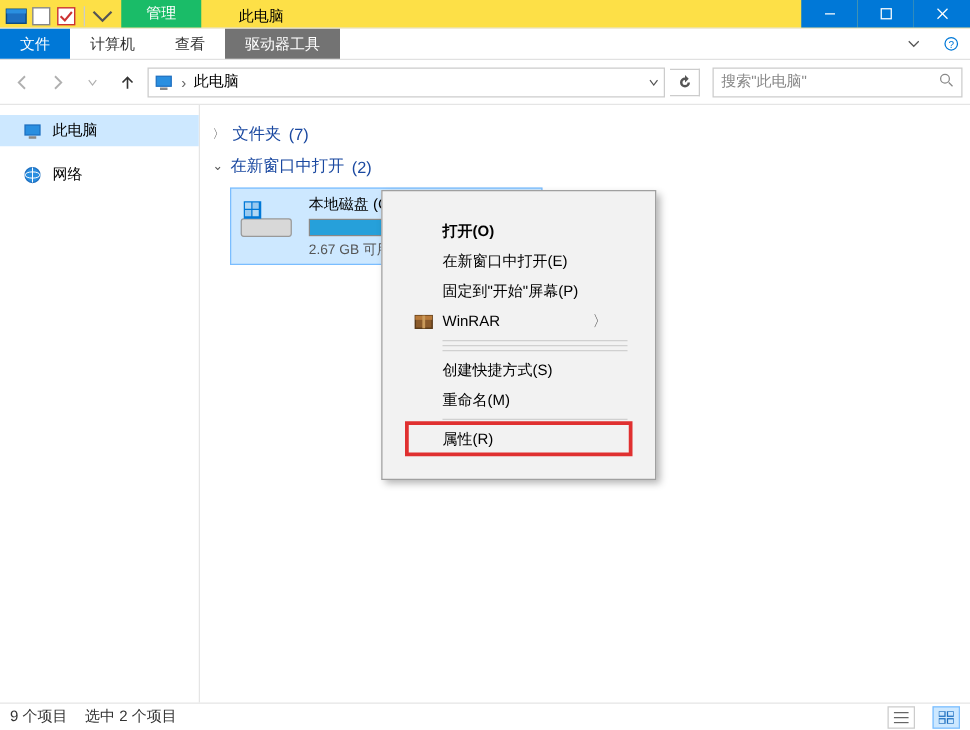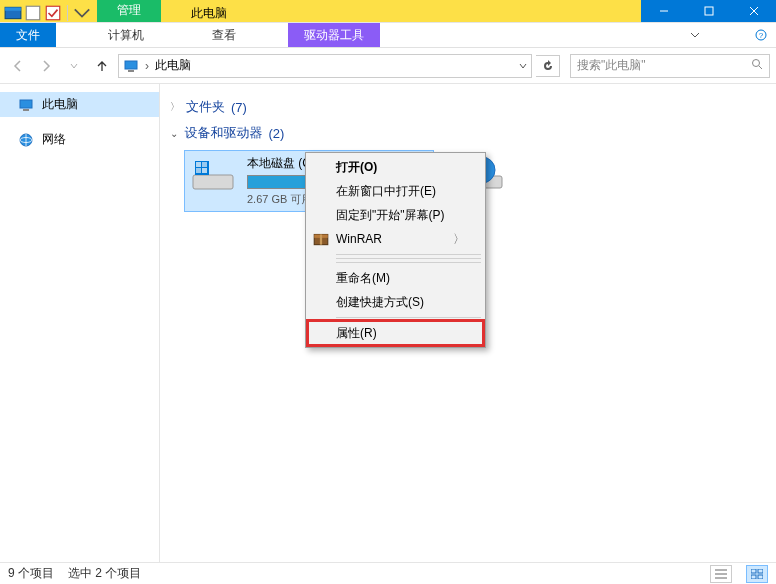--- a/index.html
+++ b/index.html
@@ -11,24 +11,24 @@
   .titlebar-icon { width: 18px; height: 18px; display: flex; align-items: center; justify-content: center; }
   .qat-sep { width: 1px; height: 16px; background: #ccc; margin: 0 3px; }
   .ribbon-tab-ctx { height: 23px; background: #1abc68; color: #fff; padding: 0 20px; display: flex; align-items: center; font-size: 12px; margin-left: 6px; }
   .titlebar-title { flex: 1; text-align: left; padding-left: 30px; font-size: 12px; color: #000; }
   .win-controls { display: flex; }
   .win-btn { width: 45px; height: 23px; display: flex; align-items: center; justify-content: center; color: #fff; background: #0078d7; }
   .win-btn.close { background: #0078d7; }
   .win-btn svg { width: 10px; height: 10px; }
 
   
-  .ribbon { height: 25px; background: #fff; display: flex; align-items: stretch; border-bottom: 1px solid #e1e1e1; gap: 36px; }
+  .ribbon { height: 25px; background: #fff; display: flex; align-items: stretch; border-bottom: 1px solid #e1e1e1; }
   .ribbon-tab { padding: 0 16px; display: flex; align-items: center; font-size: 12px; color: #333; }
   .ribbon-tab.file { background: #0078d7; color: #fff; }
-  .ribbon-tab.tools { background: #8b5cf6; color: #fff; }
+  .ribbon-tab.tools { background: #737373; color: #fff; }
   .ribbon-spacer { flex: 1; }
   .ribbon-expand { width: 30px; display: flex; align-items: center; justify-content: center; color: #555; }
 
   
   .navbar { height: 36px; display: flex; align-items: center; padding: 0 6px; gap: 4px; border-bottom: 1px solid #e5e5e5; }
   .nav-btn { width: 24px; height: 24px; display: flex; align-items: center; justify-content: center; color: #b0b0b0; }
   .nav-btn.enabled { color: #333; }
   .addr { flex: 1; display: flex; align-items: center; border: 1px solid #ccc; height: 24px; padding: 0 4px; gap: 6px; background: #fff; }
   .addr-icon { width: 16px; height: 16px; display:flex; align-items:center; justify-content:center; }
   .addr-sep { color: #666; }
@@ -55,21 +55,21 @@
   .drive { display: flex; gap: 10px; width: 250px; padding: 4px; }
   .drive.selected { background: #cde8ff; border: 1px solid #7abdff; }
   .drive-icon { width: 48px; height: 40px; display:flex; align-items:center; justify-content:center; }
   .drive-info { flex: 1; display: flex; flex-direction: column; gap: 3px; }
   .drive-name { font-size: 12px; }
   .drive-bar { width: 100%; height: 14px; border: 1px solid #888; background: #fff; position: relative; }
   .drive-bar-fill { height: 100%; background: #26a0da; }
   .drive-size { font-size: 11px; color: #555; }
 
   
-  .ctxmenu { position: absolute; left: 145px; top: 68px; width: 181px; background: #f2f2f2; border: 1px solid #a0a0a0; box-shadow: 3px 3px 6px rgba(0,0,0,0.3); padding: 2px; z-index: 100; }
+  .ctxmenu { position: absolute; left: 145px; top: 68px; width: 220px; background: #f2f2f2; border: 1px solid #a0a0a0; box-shadow: 3px 3px 6px rgba(0,0,0,0.3); padding: 20px; z-index: 100; }
   .ctx-item { display: flex; align-items: center; height: 24px; padding: 0 18px 0 28px; font-size: 12px; position: relative; }
   .ctx-item.bold { font-weight: bold; }
   .ctx-sep { height: 1px; background: #d0d0d0; margin: 3px 2px 3px 28px; }
   .ctx-icon { position: absolute; left: 4px; width: 18px; height: 18px; display:flex; align-items:center; justify-content:center; }
   .ctx-sub { margin-left: auto; color: #555; }
   .ctx-item.highlight { outline: 3px solid #e03030; outline-offset: -1px; }
 
   
   .statusbar { height: 22px; border-top: 1px solid #e5e5e5; display: flex; align-items: center; padding: 0 8px; font-size: 12px; color: #333; gap: 14px; }
   .status-spacer { flex: 1; }
@@ -220,21 +220,21 @@
   </div>
 
   <div class="content">
     <div class="group-hdr">
       <span class="chev">〉</span>
       <span>文件夹</span>
       <span class="group-count">(7)</span>
     </div>
     <div class="group-hdr">
       <span class="chev">⌄</span>
-      <span>设备和驱动器</span>
+      <span>在新窗口中打开</span>
       <span class="group-count">(2)</span>
     </div>
 
     <div class="drives">
       <div class="drive selected">
         <div class="drive-icon">
           <svg viewBox="0 0 48 40">
               <rect x="4" y="20" width="40" height="14" rx="2" fill="#d8d8d8" stroke="#999"></rect>
               <rect x="6" y="6" width="14" height="14" fill="#0078d7"></rect>
               <rect x="7" y="7" width="5" height="5" fill="#fff" opacity="0.7"></rect>
@@ -273,22 +273,22 @@
               <rect x="2" y="4" width="12" height="3" fill="#b87a3a"></rect>
               <rect x="7" y="4" width="2" height="9" fill="#c99a5a"></rect>
             </svg>
           </span>
         <span>WinRAR</span>
         <span class="ctx-sub">〉</span>
       </div>
       <div class="ctx-sep"></div>
       <div class="ctx-sep"></div>
       <div class="ctx-sep"></div>
+      <div class="ctx-item">创建快捷方式(S)</div>
       <div class="ctx-item">重命名(M)</div>
-      <div class="ctx-item">创建快捷方式(S)</div>
       <div class="ctx-sep"></div>
       <div class="ctx-item highlight">属性(R)</div>
     </div>
   </div>
 </div>
 
 <div class="statusbar">
   <span>9 个项目</span>
   <span>选中 2 个项目</span>
   <div class="status-spacer"></div>

